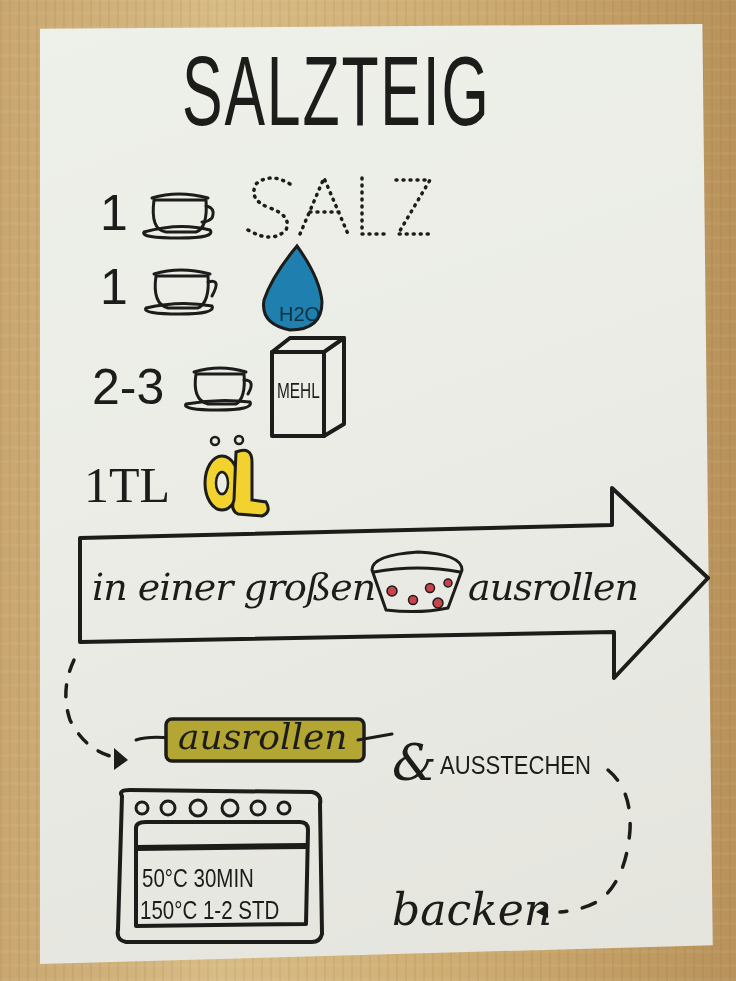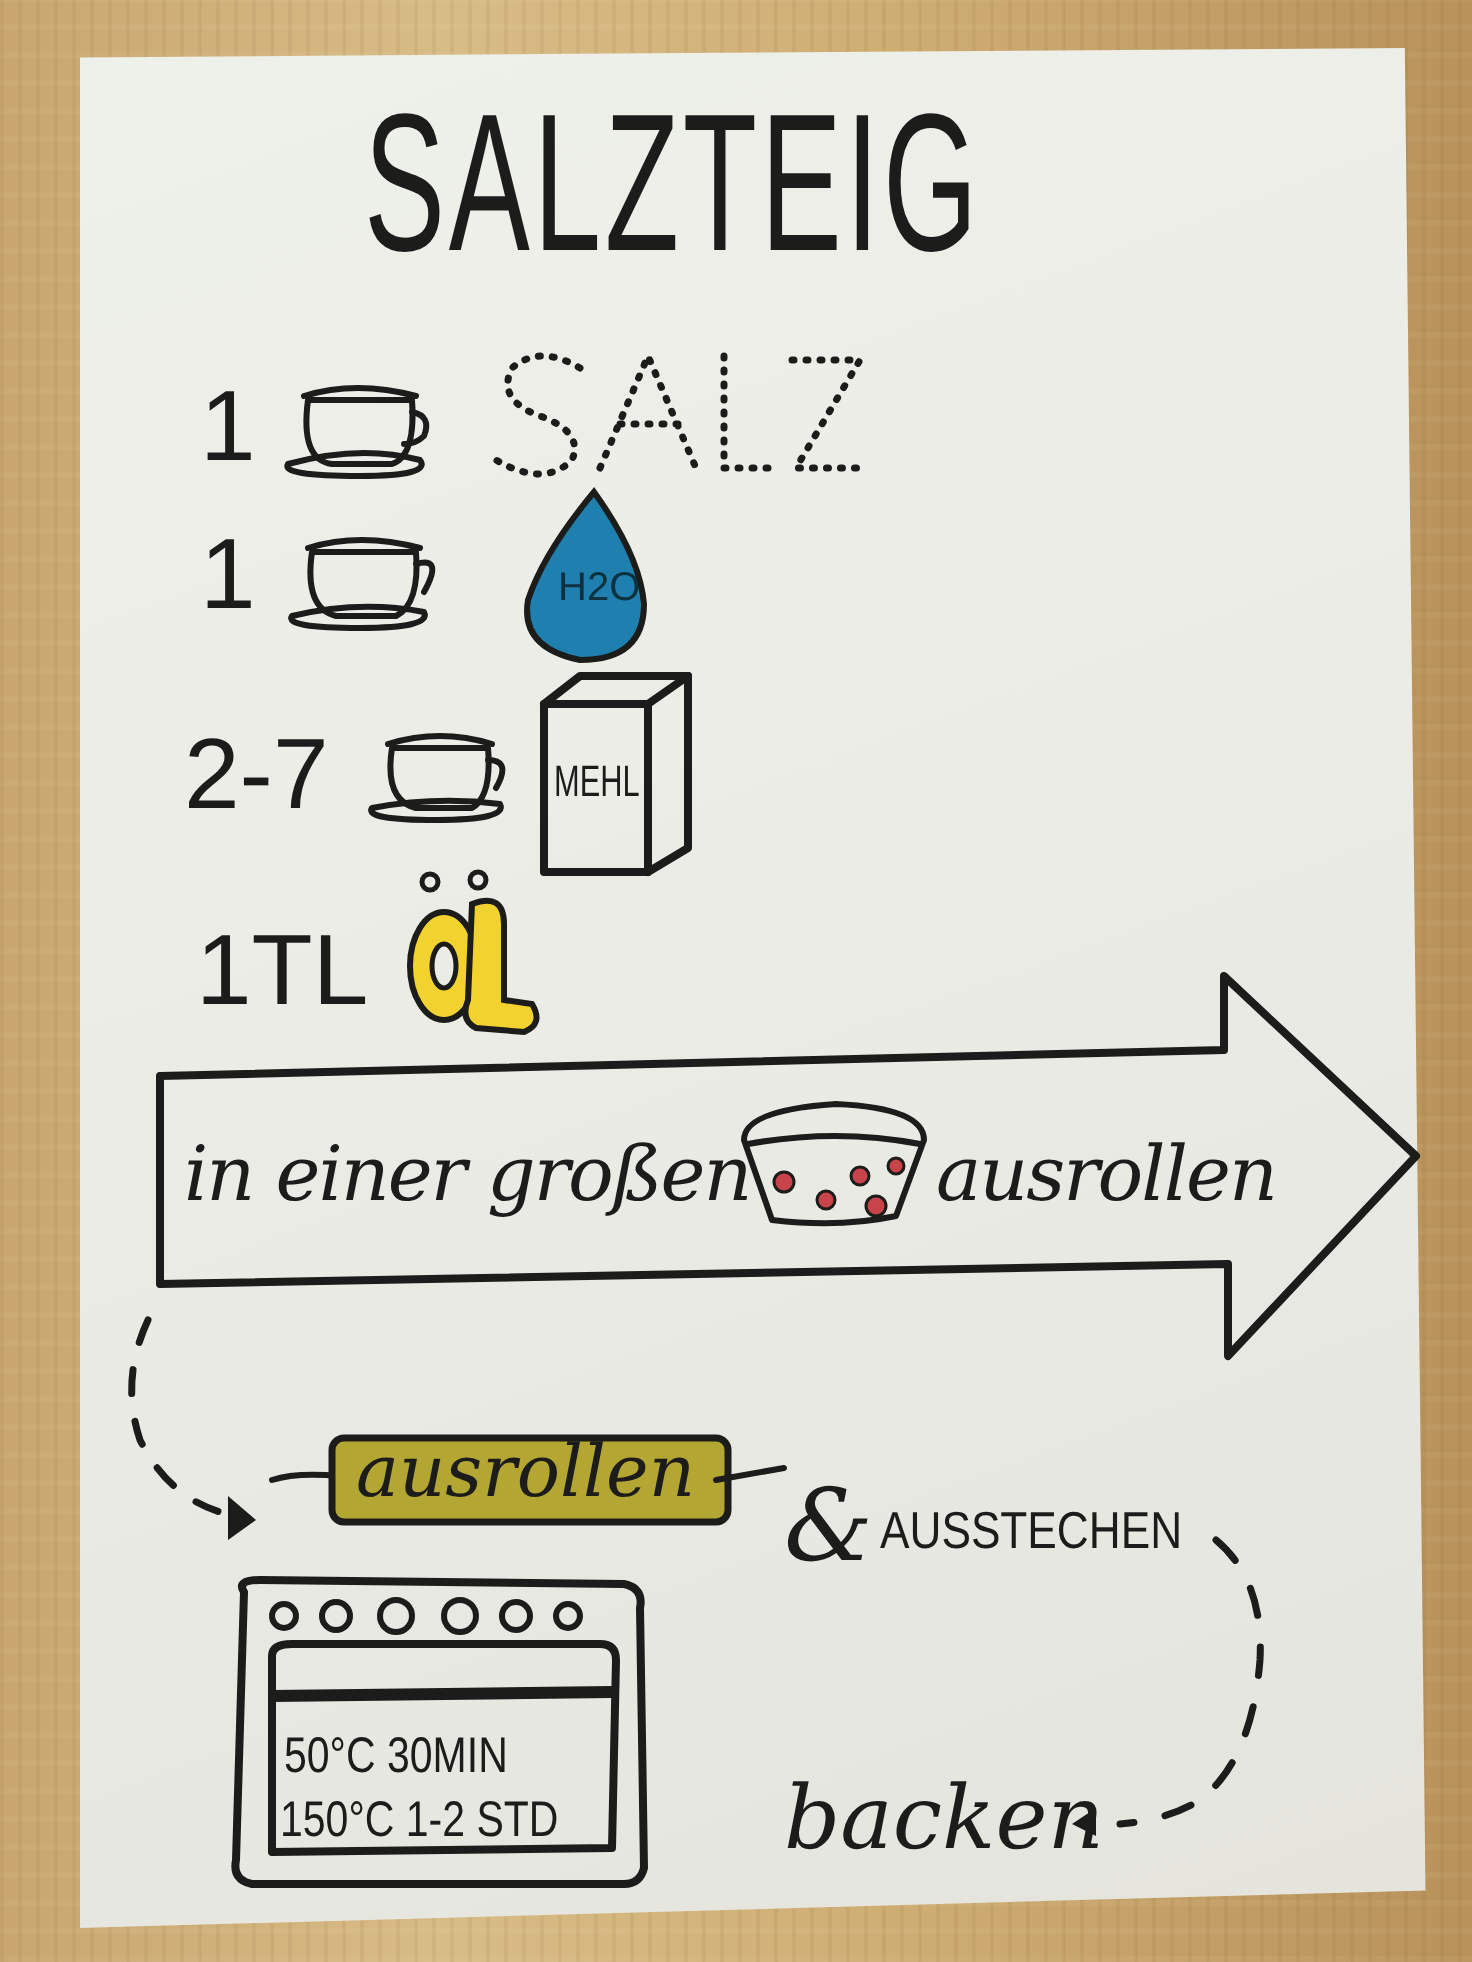--- a/index.html
+++ b/index.html
@@ -134,24 +134,24 @@
     <circle cx="284" cy="808" r="6" class="ink-thin"></circle>
     <path class="ink" d="M136 828 Q136 822 146 822 L300 822 Q308 822 308 830 L306 924 L136 926 Z"></path>
     <path d="M136 848 L306 846" stroke="#1c1c1a" stroke-width="6" fill="none"></path>
   </g>
 </svg>
 
 <div class="txt title">SALZTEIG</div>
 
 <div class="txt qty" style="left:100px; top:188px;">1</div>
 <div class="txt qty" style="left:100px; top:262px;">1</div>
-<div class="txt qty" style="left:92px; top:362px;">2-7</div>
-<div class="txt qty" style="left:98px; top:460px;">1TL</div>
+<div class="txt qty" style="left:92px; top:362px;">2-3</div>
+<div class="txt qty" style="left:84px; top:460px;font-family:Liberation Serif, serif;">1TL</div>
 
-<div class="txt h2o" style="left:279px; top:284px;">H2O</div>
+<div class="txt h2o" style="left:279px; top:304px;">H2O</div>
 <div class="txt mehl-label" style="left:277px; top:380px;">MEHL</div>
 
 <div class="txt script arrow-text-1">in einer großen</div>
 <div class="txt script arrow-text-2">ausrollen</div>
 
 <div class="txt script ausrollen">ausrollen</div>
 <div class="txt script amp">&amp;</div>
 <div class="txt ausstechen">AUSSTECHEN</div>
 
 <div class="txt oven-line" style="left:142px; top:866px;">50°C  30MIN</div>

